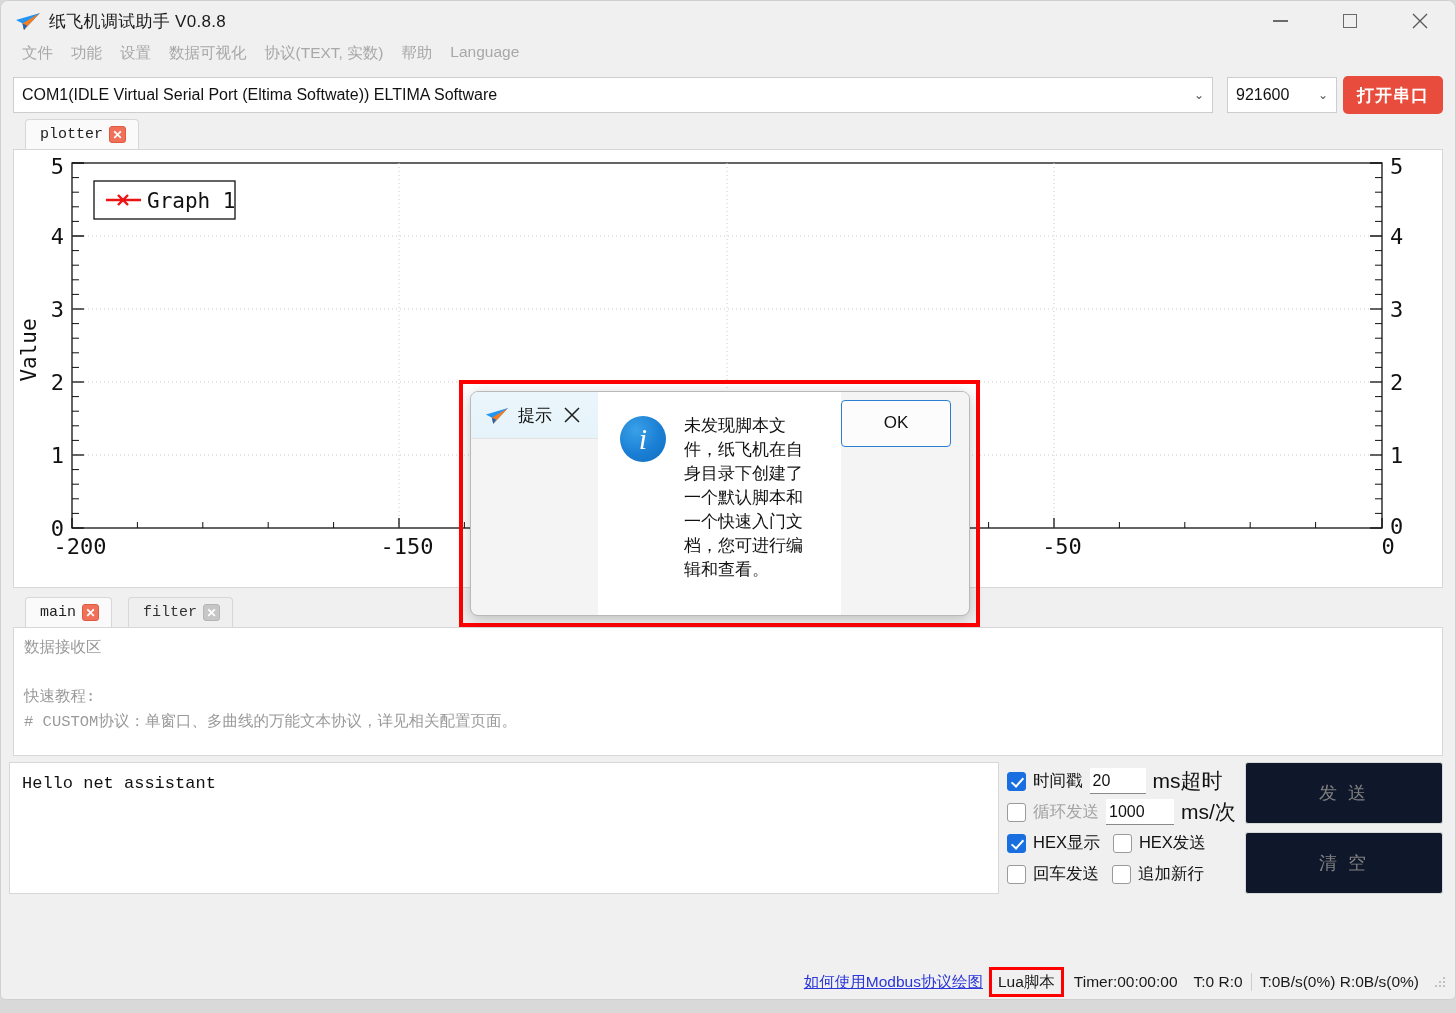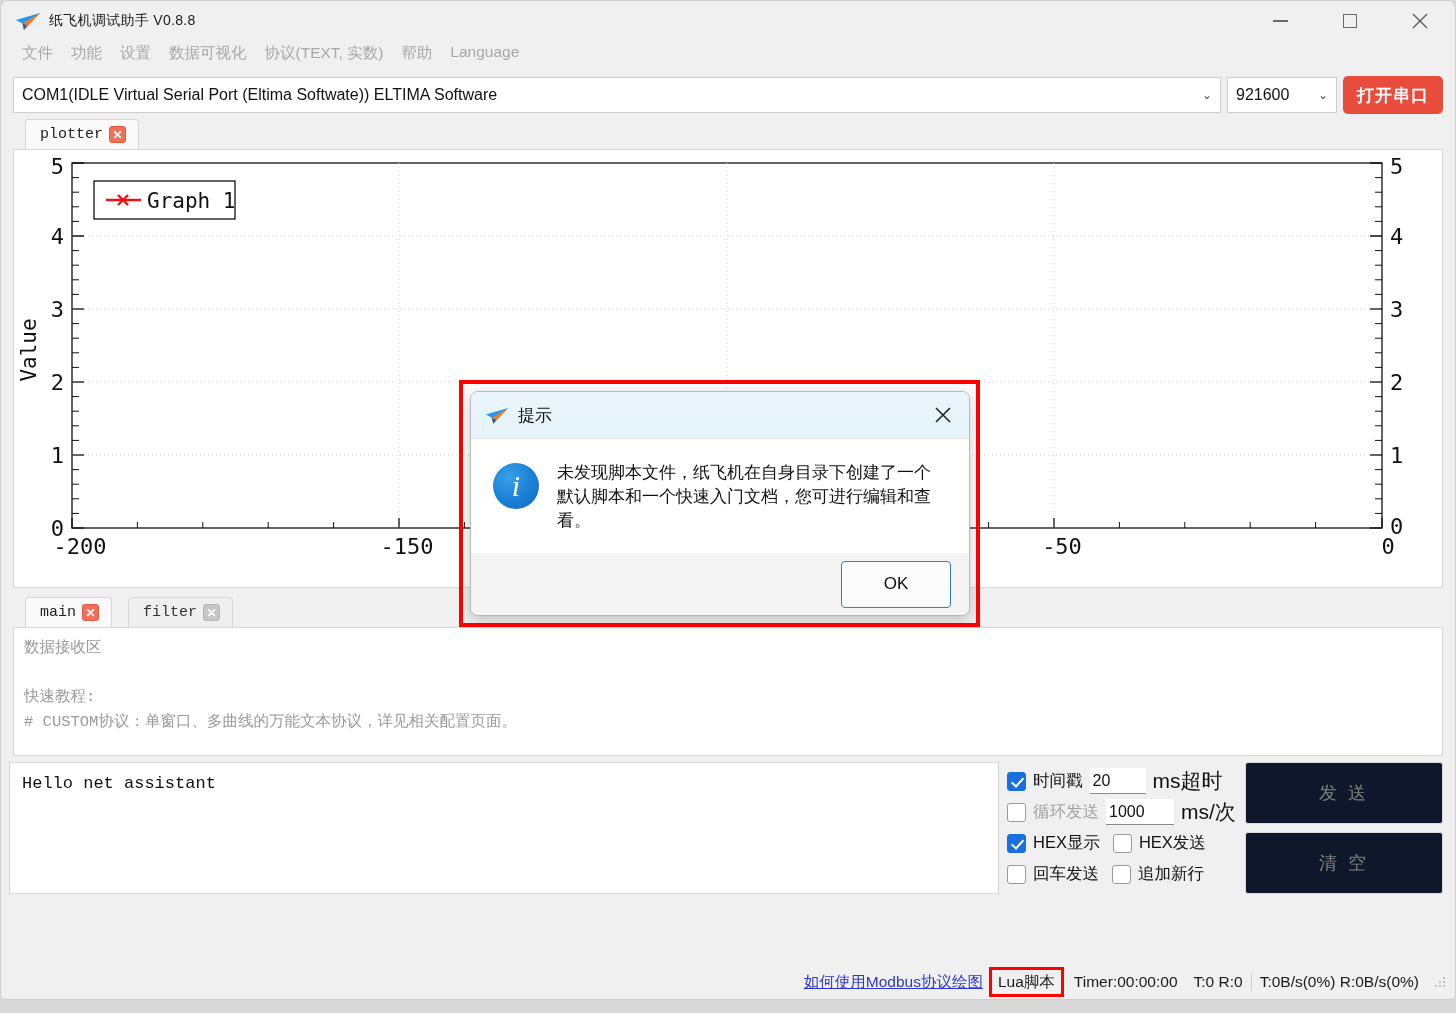--- a/index.html
+++ b/index.html
@@ -18,21 +18,21 @@
     border-radius: 8px 8px 6px 6px;
     overflow: hidden;
   }
 
   
   .titlebar {
     height: 40px; display: flex; align-items: center;
     background: #f0f0f0; padding-left: 14px;
   }
   .logo { width: 26px; height: 20px; position: relative; margin-right: 8px; flex: none; }
-  .title-text { font-size: 14px; color: #1a1a1a; letter-spacing: .3px; }
+  .title-text { font-size: 17px; color: #1a1a1a; letter-spacing: .3px; }
   .win-btns { margin-left: auto; display: flex; height: 40px; }
   .win-btn {
     width: 70px; height: 40px; display: flex; align-items: center; justify-content: center;
     color: #5a5a5a; font-size: 16px;
   }
   .glyph-min { display:block; width:15px; height:1.5px; background:#6a6a6a; }
   .glyph-max { display:block; width:14px; height:14px; border:1.5px solid #6a6a6a; }
 
   
   .menubar {
@@ -49,21 +49,21 @@
     padding: 0 12px; background: #f0f0f0;
   }
   .combo {
     height: 36px; background: #fff; border: 1px solid #cdcdcd;
     display: flex; align-items: center; position: relative;
     font-size: 16px; color: #111; padding: 0 8px;
   }
   .combo .txt { flex: 1; overflow: hidden; white-space: nowrap; }
   .combo .chev { color: #555; font-size: 12px; padding-left: 8px; }
   .combo-port { flex: 1; }
-  .combo-baud { width: 110px; }
+  .combo-baud { width: 110px; margin-left: 8px; }
   .open-btn {
     background: #e74c3c; color: #fff; font-size: 17px; font-weight: bold;
     height: 38px; border-radius: 5px; padding: 0 14px;
     display: flex; align-items: center; justify-content: center;
     letter-spacing: 1px;
   }
 
   
   .tabstrip { display: flex; align-items: flex-end; height: 31px; padding-left: 24px; }
   .tab {
@@ -154,21 +154,21 @@
 
   
   .modal-outline {
     position: absolute; left: 458px; top: 379px; width: 521px; height: 247px;
     border: 4px solid #fe0000; background: transparent; z-index: 40;
   }
   .modal {
     position: absolute; left: 469px; top: 390px; width: 500px; height: 225px;
     background: #f4f4f4; border: 1px solid #b9b9b9; border-radius: 8px;
     box-shadow: 0 3px 14px rgba(0,0,0,.22); z-index: 50; overflow: hidden;
-    display: flex; flex-direction: column;
+    display: flex; flex-direction: row;
   }
   .modal-title {
     height: 47px; display: flex; align-items: center; padding: 0 6px 0 14px;
     background: linear-gradient(180deg,#eaf6fb 0%, #e6f3fa 100%);
     border-bottom: 1px solid #e2e2e2;
   }
   .modal-title .logo { width: 24px; height: 19px; margin-right: 9px; }
   .modal-title-text { font-size: 17px; color: #111; }
   .modal-close {
     margin-left: auto; width: 40px; height: 40px;

